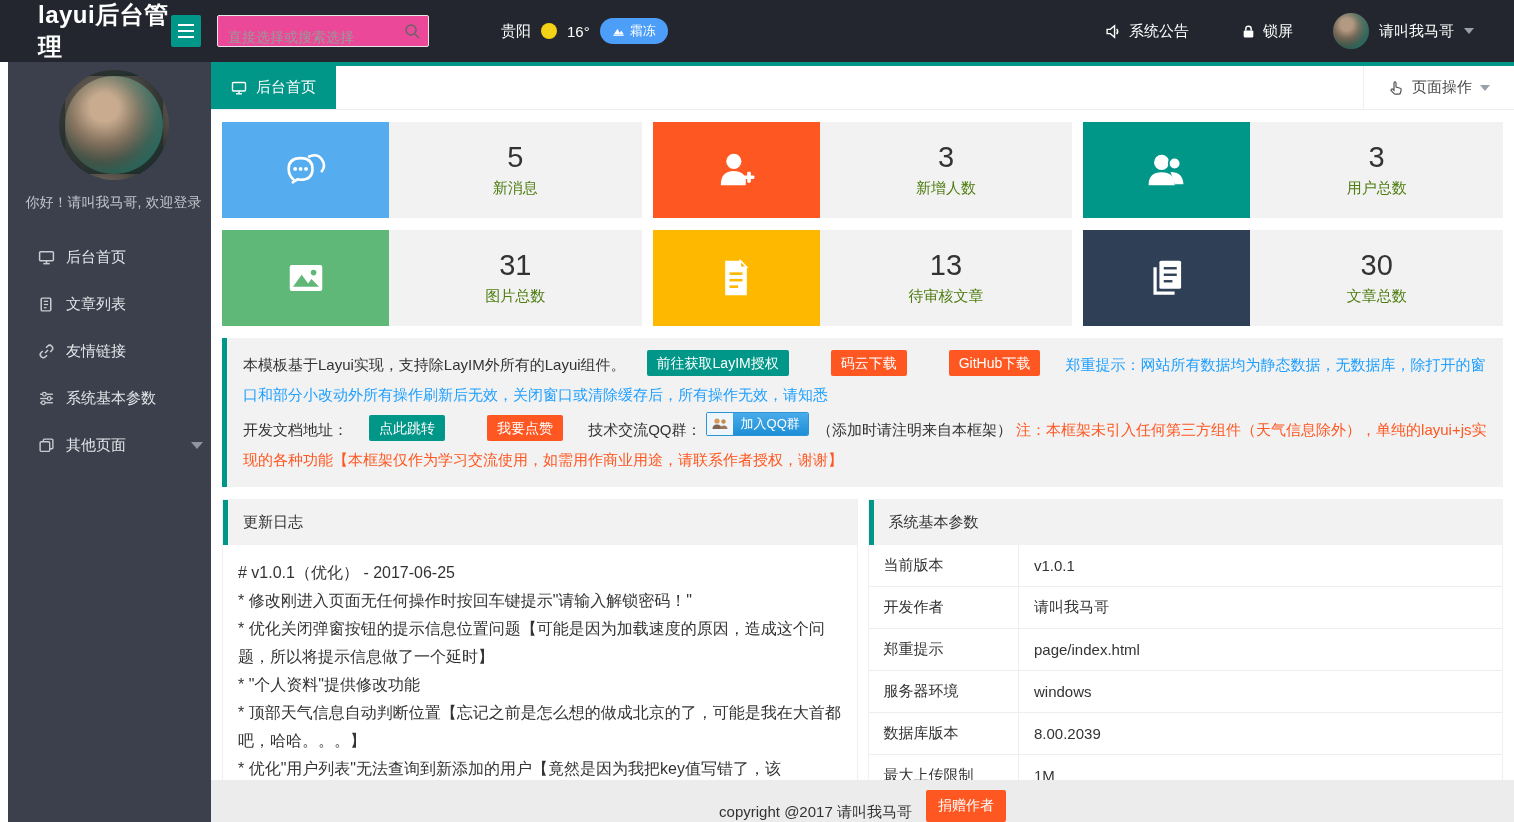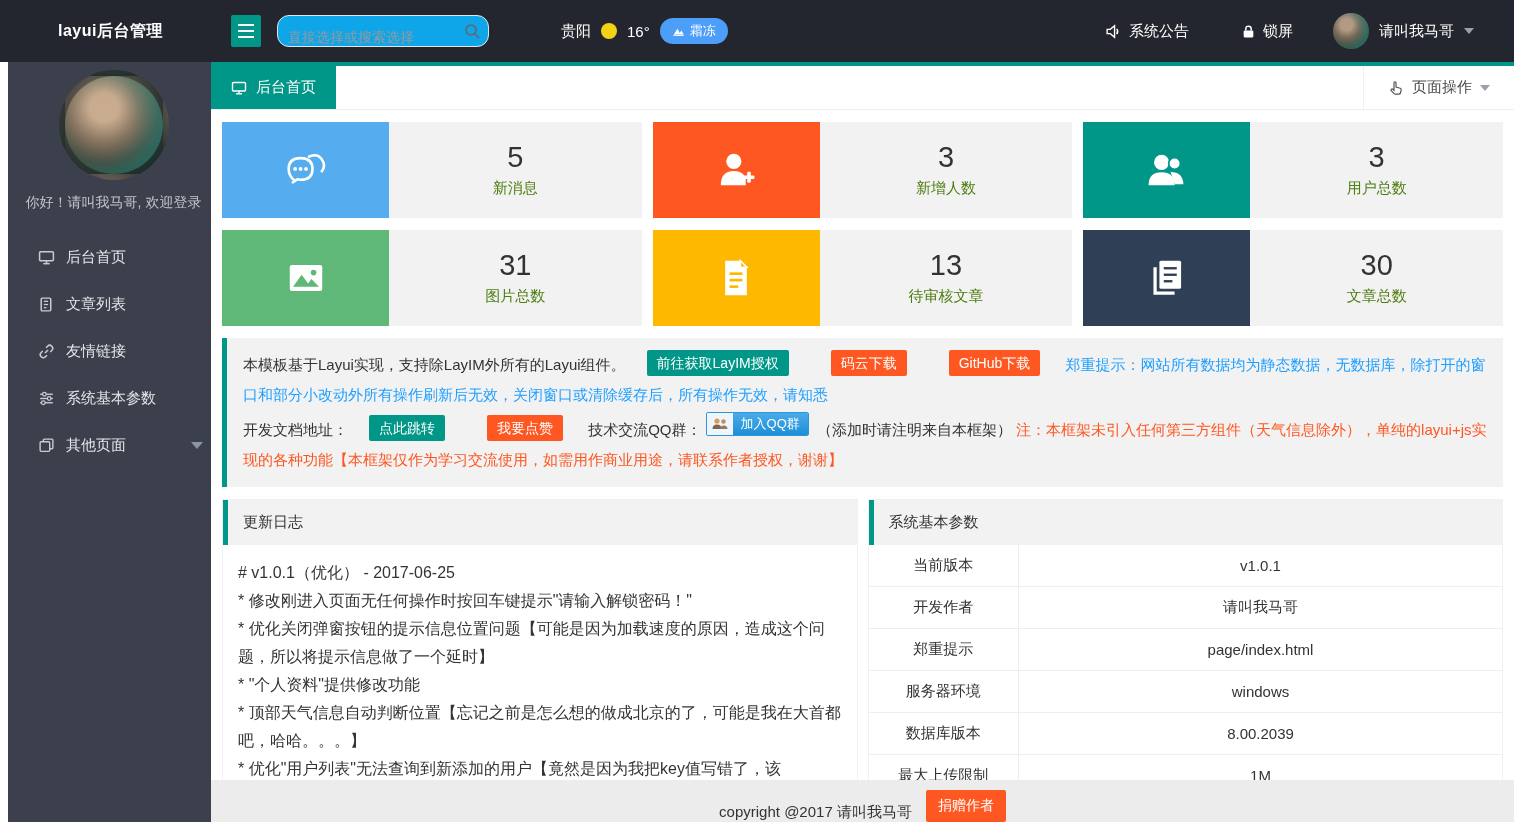--- a/index.html
+++ b/index.html
@@ -3,25 +3,25 @@
 <meta charset="utf-8">
 <style>
   * { margin:0; padding:0; box-sizing:border-box; }
   html,body { width:1514px; height:822px; overflow:hidden; }
   body { font-family:"Liberation Sans","DejaVu Sans",sans-serif; font-size:14px; color:#333; background:#fff; }
 
   .page { width:1514px; height:822px; position:relative; }
 
   
   .topbar { position:absolute; top:0; left:0; width:100%; height:62px; background:#23262e; display:flex; align-items:center; z-index:10; }
-  .logo { width:231px; padding-left:58px; color:#fff; font-size:16px; font-weight:bold; letter-spacing:.5px; flex-shrink:0; }
+  .logo { width:171px; padding-left:38px; color:#fff; font-size:24px; font-weight:bold; letter-spacing:.5px; flex-shrink:0; }
   .hamburger { width:30px; height:32px; background:#009688; border:none; border-radius:2px; display:flex; flex-direction:column; justify-content:center; align-items:center; gap:4px; cursor:pointer; margin-right:16px; }
   .hamburger i { display:block; width:16px; height:2px; background:#fff; }
   .searchbox { position:relative; width:212px; height:32px; }
-  .searchbox input { width:100%; height:100%; border:1px solid #e6e6e6; border-radius:12px; padding:12px 30px 0 10px; font-size:14px; color:#333; outline:none; background:#0ea5e9; font-family:inherit; }
+  .searchbox input { width:100%; height:100%; border:1px solid #e6e6e6; border-radius:2px; padding:12px 30px 0 10px; font-size:14px; color:#333; outline:none; background:#ec4899; font-family:inherit; }
   .searchbox input::placeholder { color:#999; }
   .search-glass { position:absolute; right:8px; top:7px; }
   .weather { display:flex; align-items:center; margin-left:72px; color:#fff; font-size:15px; gap:10px; }
   .sun-dot { width:16px; height:16px; border-radius:50%; background:#f4d216; display:inline-block; }
   .frost-pill { display:inline-flex; align-items:center; gap:5px; background:#4d9ef8; color:#fff; font-size:13px; border-radius:13px; padding:4px 12px; cursor:pointer; }
   .topbar-right { margin-left:auto; display:flex; align-items:center; height:100%; }
   .top-item { display:flex; align-items:center; gap:7px; color:#fff; font-size:15px; padding:0 26px; height:100%; cursor:pointer; }
   .user-item { display:flex; align-items:center; gap:10px; color:#fff; font-size:15px; padding:0 40px 0 14px; height:100%; cursor:pointer; }
   .avatar-sm { width:36px; height:36px; border-radius:50%; background:radial-gradient(circle at 38% 32%, #b59a83 0 18%, #7a6a58 40%, #3c4438 70%, #23442f 100%); box-shadow:inset -6px -2px 10px rgba(30,160,150,.45); }
   .caret { width:0; height:0; border-left:5px solid transparent; border-right:5px solid transparent; border-top:6px solid #9aa0ab; display:inline-block; }
@@ -64,21 +64,21 @@
   .qq-badge .qq-left { background:#eef5fb; display:flex; align-items:center; justify-content:center; width:26px; }
   .qq-badge .qq-right { background:linear-gradient(#4aabea,#1d8fd6); color:#fff; font-size:13px; display:flex; align-items:center; padding:0 8px; }
 
   .panels { display:flex; gap:10px; margin-top:12px; }
   .panel { flex:1; border:1px solid #f0f0f0; }
   .panel-header { background:#f2f2f2; border-left:5px solid #009688; padding:13px 15px; font-size:15px; color:#333; }
   .panel-body { padding:14px 15px; font-size:16px; line-height:28px; color:#333; }
   .log-line { display:block; }
 
   .param-table { width:100%; border-collapse:collapse; font-size:15px; }
-  .param-table td { border-bottom:1px solid #eee; padding:11px 15px; color:#333;text-align:center; }
+  .param-table td { border-bottom:1px solid #eee; padding:11px 15px; color:#333; }
   .param-table tr:last-child td { border-bottom:none; }
   .param-label { width:150px; border-right:1px solid #eee; }
 
   .footer { height:42px; flex-shrink:0; background:#ececec; display:flex; align-items:flex-end; justify-content:center; gap:14px; font-size:15px; color:#333; }
   .donate-btn { background:#ff5722; color:#fff; border:none; border-radius:2px; padding:7px 12px; font-size:14px; cursor:pointer; font-family:inherit; }
 
   .svgicon { display:inline-flex; }
 </style>
 </head>
 <body>

